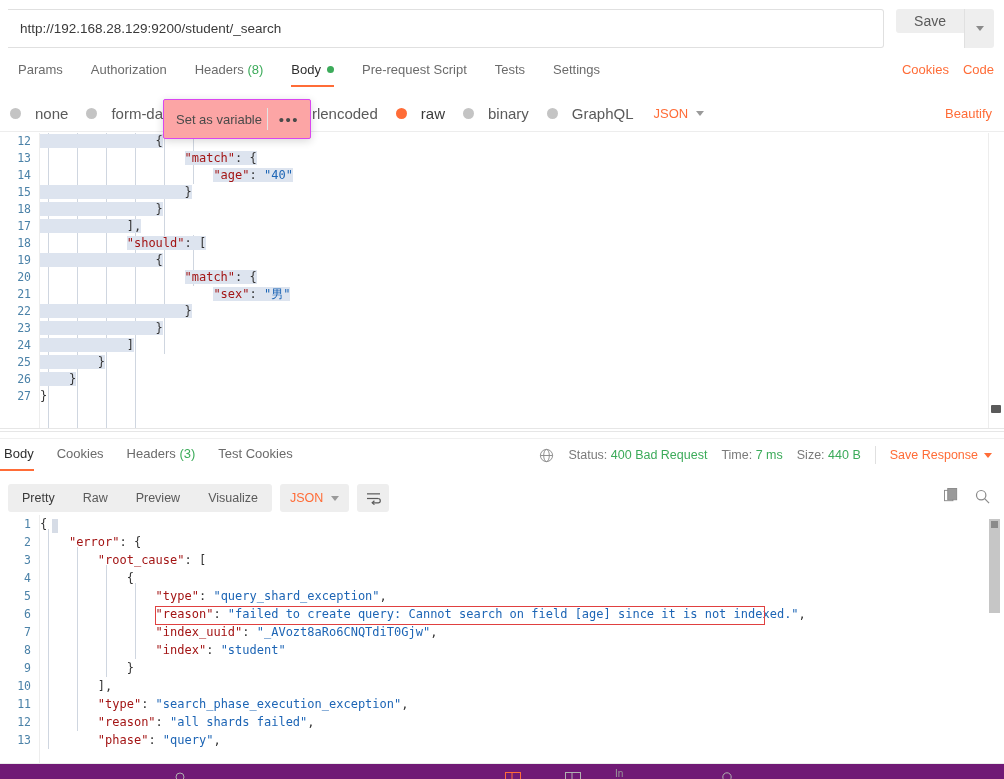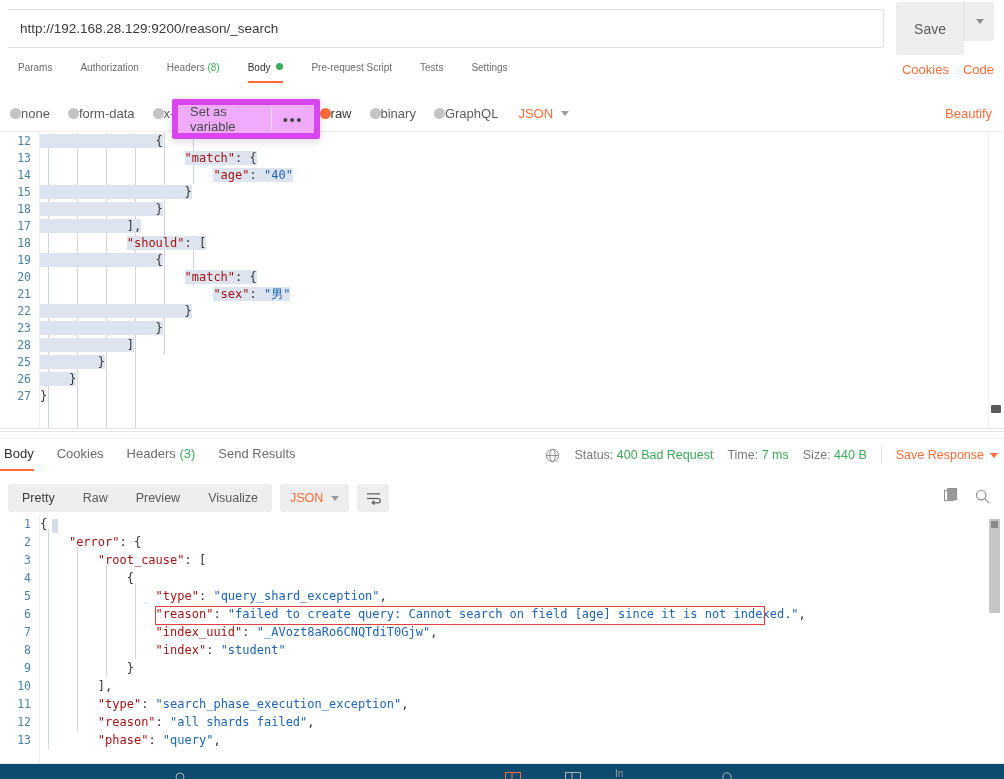--- a/index.html
+++ b/index.html
@@ -39,70 +39,70 @@
     font-family:"Liberation Sans", sans-serif;
   }
   .send-caret {
     width:28px; height:39px; background:#0d8ce8; border-radius:0 3px 3px 0;
     border-left:1px solid #1179c2; display:flex;align-items:center;justify-content:center;
     cursor:pointer;
   }
   .send-caret .caret { border-top-color:#fff; }
   .save-group { display:flex; margin-left:12px; }
   .save-btn {
-    height:53px; background:#eeeeee; color:#5a5a5a; font-size:14px;
+    height:24px; background:#eeeeee; color:#5a5a5a; font-size:14px;
     border:none; border-radius:3px 0 0 3px; padding:0 18px; cursor:pointer;
     display:flex;align-items:center; font-family:"Liberation Sans", sans-serif;
   }
   .save-caret {
     width:30px;height:39px;background:#eeeeee;border-radius:0 3px 3px 0;
     border-left:1px solid #e0e0e0; display:flex;align-items:center;justify-content:center;cursor:pointer;
   }
   .save-caret .caret { border-top-color:#8a8a8a; }
 
   
   .req-tabs {
     position:absolute; left:0; top:58px; width:1004px; height:38px;
     display:flex; align-items:flex-start; padding-left:4px; background:#fff;
   }
   .rtab {
-    position:relative; padding:4px 14px 12px 14px; font-size:10px; color:#6b6b6b;
+    position:relative; padding:4px 14px 12px 14px; font-size:13px; color:#6b6b6b;
     cursor:pointer; white-space:nowrap;
   }
   .rtab.active { color:#2e2e2e; }
   .rtab.active::after {
     content:""; position:absolute; left:14px; right:14px; bottom:2px; height:2px; background:#ff6c37;
   }
   .hdr-count { color:#3cab5a; }
   .body-dot {
     display:inline-block; width:7px;height:7px;border-radius:50%;
     background:#3cab5a; margin-left:6px; vertical-align:1px;
   }
   .tabs-right { margin-left:auto; display:flex; gap:14px; padding-right:10px; padding-top:4px; }
   .orange-link { color:#ff6c37; font-size:13px; cursor:pointer; }
 
   
   .body-row {
     position:absolute; left:0; top:96px; width:1004px; height:36px;
     display:flex; align-items:center; padding-left:10px; background:#fff;
     border-bottom:1px solid #ededed;
   }
-  .radio-opt { display:flex; align-items:center; gap:0; margin-right:18px; font-size:13px;
+  .radio-opt { display:flex; align-items:center; gap:14px; margin-right:18px; font-size:15px;
                color:#5a5a5a; cursor:pointer; white-space:nowrap;justify-content:space-between;}
   .radio-dot { width:11px;height:11px;border-radius:50%;background:#c4c4c4;display:inline-block;flex:none;}
   .radio-opt.sel .radio-dot { background:#ff6c37; }
   .radio-opt.sel { color:#3a3a3a; }
   .json-sel { display:flex;align-items:center;gap:8px;margin-left:2px;cursor:pointer; }
   .json-sel .lbl { color:#ff6c37; font-size:13px; }
   .beautify { margin-left:auto; padding-right:12px; color:#ff6c37; font-size:13px; cursor:pointer; }
 
   
   .popup {
-    position:absolute; left:172px; top:99px; width:148px; height:40px;
-    background:#f0abfc; border:6px solid #d946ef; border-radius:2px;
+    position:absolute; left:163px; top:99px; width:148px; height:40px;
+    background:#fca5a5; border:1px solid #d946ef; border-radius:2px;
     box-shadow:0 2px 8px rgba(0,0,0,.16);
     display:flex; align-items:center; z-index:40;
   }
   .popup .txt { flex:1; font-size:13px; color:#4a4a4a; padding-left:12px; cursor:pointer;}
   .popup .divider { width:1px; height:22px; background:#e4e4e4; }
   .popup .dots { width:42px; text-align:center; color:#4a4a4a; font-size:15px; letter-spacing:1.5px; cursor:pointer;}
 
   
   .editor {
     position:absolute; left:0; top:133px; width:1004px; height:296px; background:#fff; overflow:hidden;
@@ -134,21 +134,21 @@
   .hsep { position:absolute; left:0; right:0; bottom:0; height:1px; background:#e6e6e6; }
 
   
   .resp-tabs {
     position:absolute; left:0; top:440px; width:1004px; height:36px;
     display:flex; align-items:flex-start; background:#fff;
   }
   .resp-tab { position:relative; padding:6px 13px 11px 10px; font-size:13px; color:#6b6b6b; cursor:pointer; white-space:nowrap;}
   .resp-tab.active { color:#2e2e2e; }
   .resp-tab.active::after { content:""; position:absolute; left:0px; right:13px; bottom:1px; height:2px; background:#ff6c37; }
-  .status-group { margin-left:auto; display:flex; align-items:center; gap:0px; padding-right:6px; padding-top:6px; font-size:12.5px; color:#7a7a7a;}
+  .status-group { margin-left:auto; display:flex; align-items:center; gap:0px; padding-right:12px; padding-top:6px; font-size:12.5px; color:#7a7a7a;}
   .status-group .seg { margin-left:14px; white-space:nowrap;}
   .green { color:#3cab5a; }
   .globe { width:15px;height:15px; }
   .vsep { width:1px; height:18px; background:#e0e0e0; margin-left:14px; }
   .save-resp { color:#ff6c37; margin-left:14px; cursor:pointer; display:flex;align-items:center;gap:6px;}
 
   
   .resp-toolbar {
     position:absolute; left:0; top:481px; width:1004px; height:34px; background:#fff;
     display:flex; align-items:center; padding-left:8px;
@@ -173,33 +173,33 @@
     position:absolute; border:1px solid #e04040; background:transparent; pointer-events:none;
   }
   .caret-blk { position:absolute; width:6px; height:14px; background:#d6dce6; }
 
   
   .watermark {
     position:absolute; left:754px; top:751px; font-size:14px; color:#d8d8d8;
     font-family:"Liberation Sans", sans-serif; white-space:nowrap; letter-spacing:.2px;
   }
   .footer-line { position:absolute; left:0; top:763px; width:1004px; height:1px; background:#ececec; }
-  .footer { position:absolute; left:0; top:764px; width:1004px; height:15px; background:#0c4a6e; overflow:hidden;}
+  .footer { position:absolute; left:0; top:764px; width:1004px; height:15px; background:#701a75; overflow:hidden;}
   .f-ico { position:absolute; top:4px; width:16px; height:10px; }
   .resp-sep { position:absolute; left:0; top:431px; width:1004px; height:1px; background:#e6e6e6; }
   .resp-sep2 { position:absolute; left:0; top:438px; width:1004px; height:1px; background:#f0f0f0; }
 </style>
 </head>
 <body>
 
 <div class="app">
 
   <div class="urlbar">
     <div class="url-input">
-      <span>http://192.168.28.129:9200/reason/_search</span>
+      <span>http://192.168.28.129:9200/student/_search</span>
     </div>
     <div class="save-group">
       <button class="save-btn">Save</button>
       <div class="save-caret">
         <span class="caret"></span>
       </div>
     </div>
   </div>
 
   <div class="req-tabs">
@@ -261,21 +261,21 @@
         <div class="ln">14</div>
         <div class="ln">15</div>
         <div class="ln">18</div>
         <div class="ln">17</div>
         <div class="ln">18</div>
         <div class="ln">19</div>
         <div class="ln">20</div>
         <div class="ln">21</div>
         <div class="ln">22</div>
         <div class="ln">23</div>
-        <div class="ln">28</div>
+        <div class="ln">24</div>
         <div class="ln">25</div>
         <div class="ln">26</div>
         <div class="ln">27</div>
       </div>
     <div class="indent-guides">
       <div class="vguide" style="left:8px;"></div>
       <div class="vguide" style="left:37px;"></div>
       <div class="vguide" style="left:66px;"></div>
       <div class="vguide" style="left:95px;"></div>
       <div class="vguide" style="left:124px; top:0; height:221px;"></div>
@@ -306,21 +306,21 @@
     <div class="hsep"></div>
   </div>
 
   <div class="resp-sep"></div>
   <div class="resp-sep2"></div>
 
   <div class="resp-tabs">
     <div class="resp-tab active" style="margin-left:-6px;"><span>Body</span></div>
     <div class="resp-tab"><span>Cookies</span></div>
     <div class="resp-tab"><span>Headers</span> <span class="hdr-count">(3)</span></div>
-    <div class="resp-tab"><span>Send Results</span></div>
+    <div class="resp-tab"><span>Test Cookies</span></div>
 
     <div class="status-group">
       <span class="globe">
         <svg width="15" height="15" viewBox="0 0 16 16" fill="none" stroke="#8a8a8a" stroke-width="1">
           <circle cx="8" cy="8" r="6.5"></circle>
             <ellipse cx="8" cy="8" rx="3" ry="6.5"></ellipse>
           <line x1="1.5" y1="8" x2="14.5" y2="8"></line>
         </svg>
       </span>
       <span class="seg"><span>Status:</span> <span class="green">400 Bad Request</span></span>

